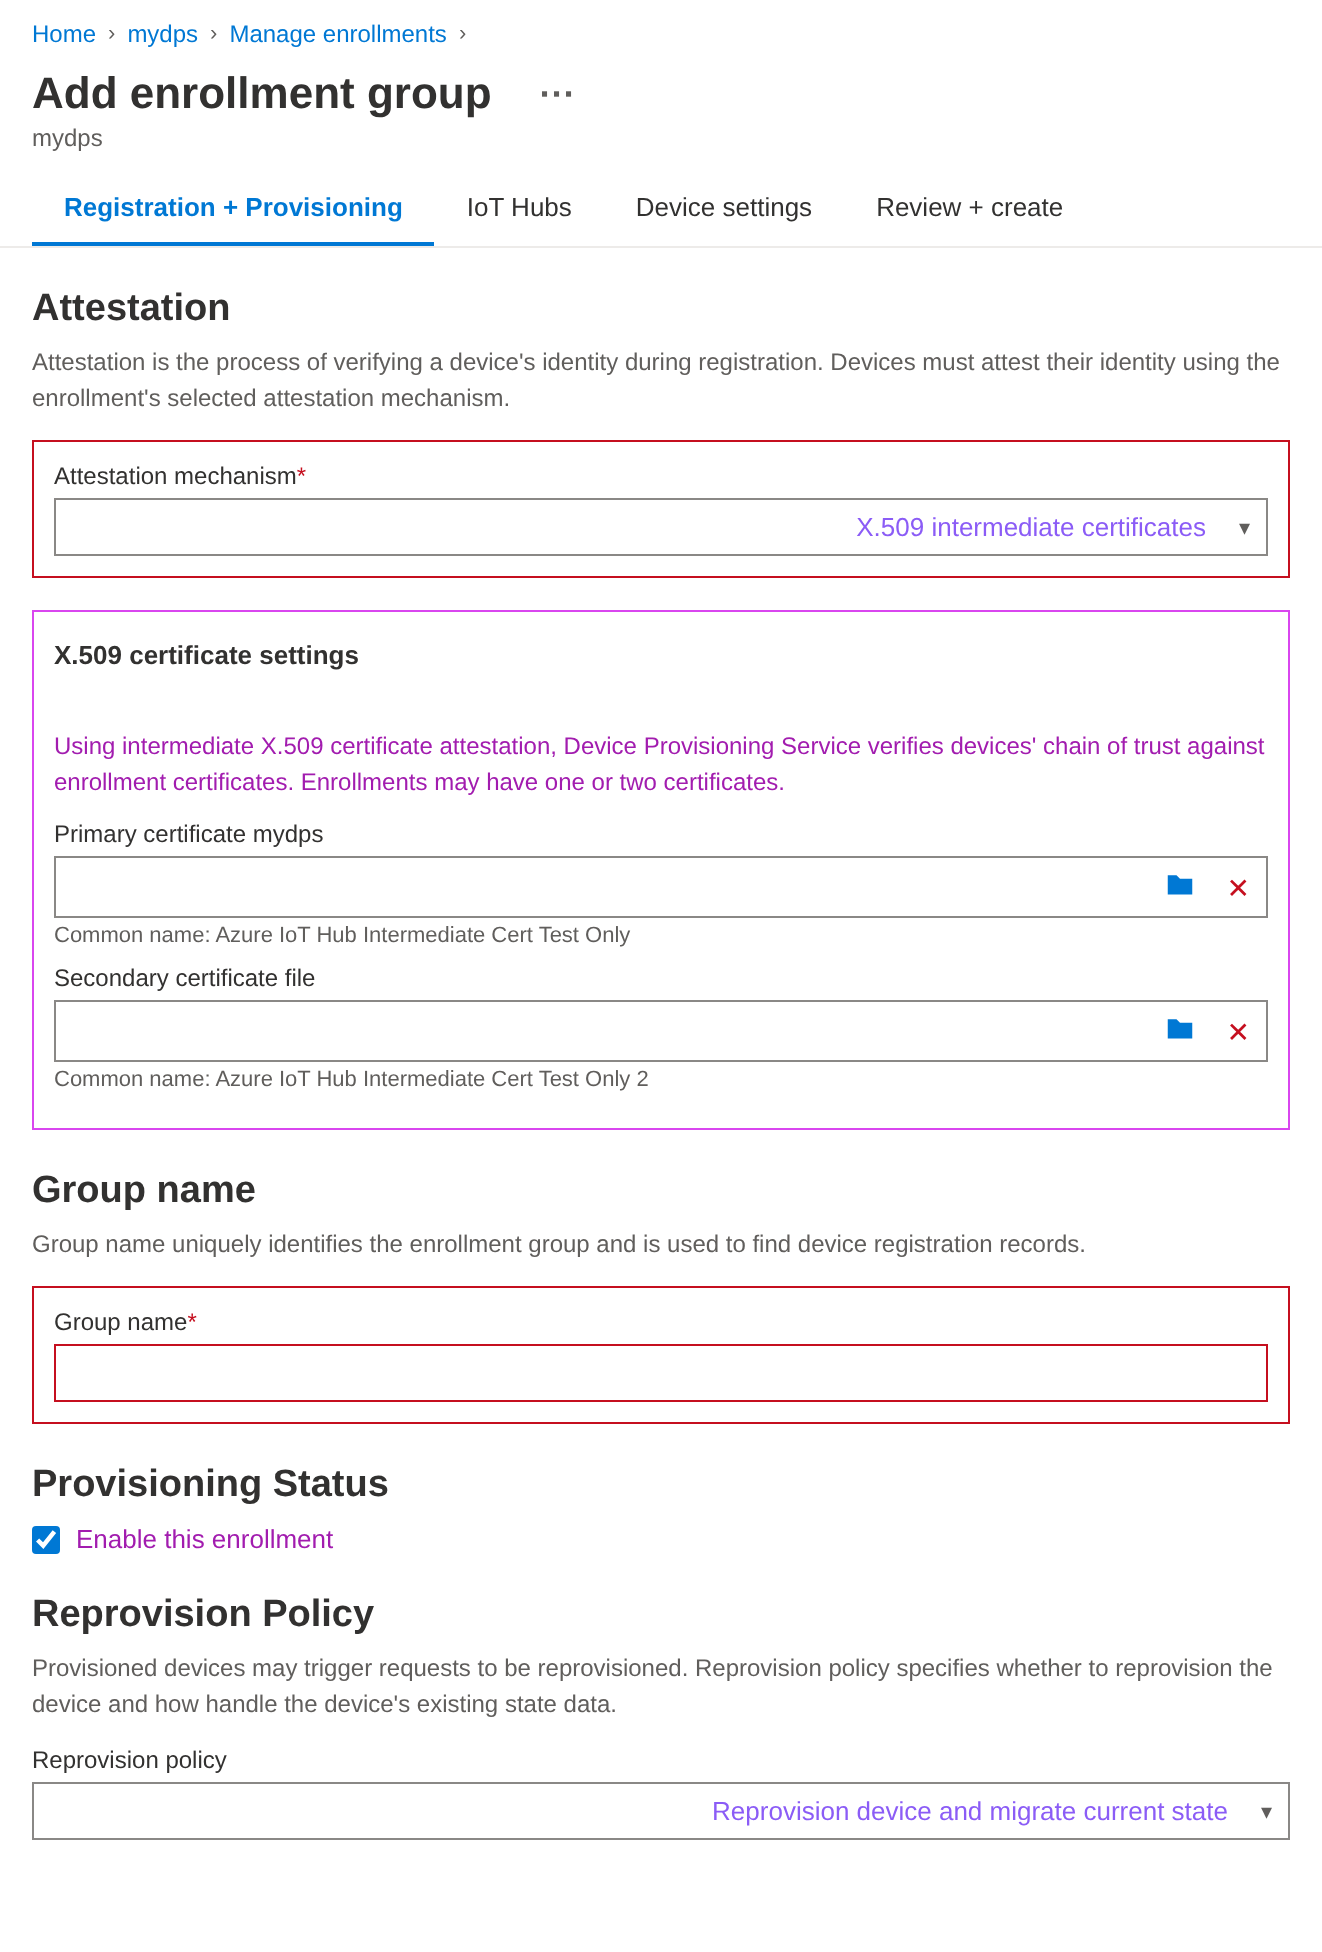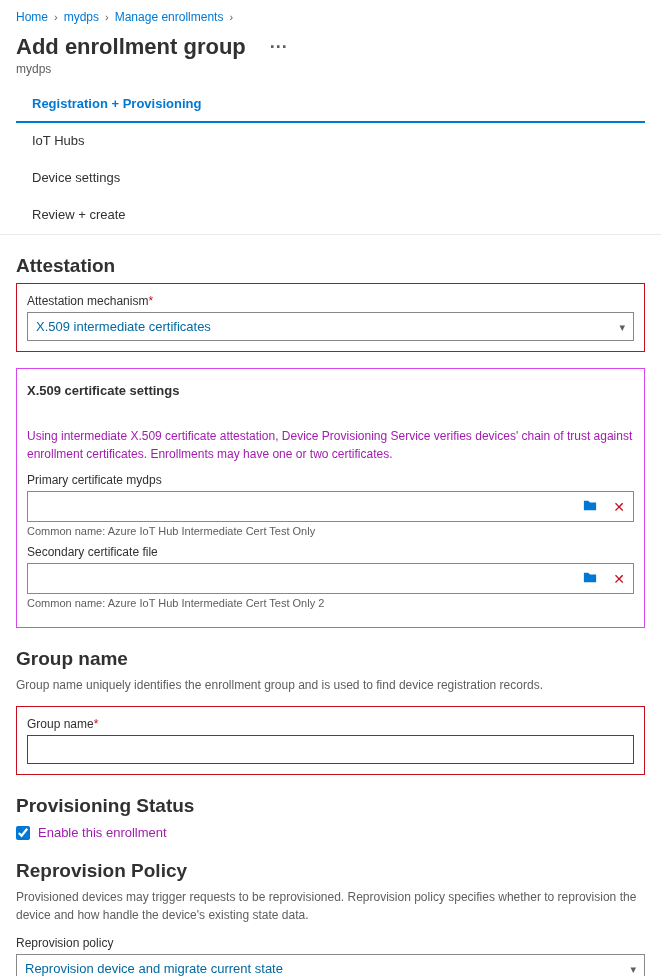--- a/index.html
+++ b/index.html
@@ -8,35 +8,35 @@
     .breadcrumb { display: flex; align-items: center; gap: 6px; padding: 10px 16px 6px; font-size: 12px; color: #0078d4; }
     .breadcrumb span { color: #605e5c; }
     .breadcrumb a { color: #0078d4; text-decoration: none; }
     .breadcrumb-sep { color: #605e5c; font-size: 11px; }
 
     .page-header { padding: 4px 16px 10px; }
     .page-title { font-size: 22px; font-weight: 600; color: #323130; display: flex; align-items: center; gap: 24px; }
     .page-title-dots { font-size: 18px; color: #605e5c; cursor: pointer; }
     .page-subtitle { font-size: 12px; color: #605e5c; margin-top: 2px; }
 
-    .tabs { display: flex; border-bottom: 1px solid #edebe9; padding: 0 16px; gap: 0; flex-direction: column; }
+    .tabs { display: flex; border-bottom: 1px solid #edebe9; padding: 0 16px; gap: 0; }
     .tab { padding: 10px 16px; font-size: 13px; color: #323130; cursor: pointer; border-bottom: 2px solid transparent; white-space: nowrap; }
     .tab.active { color: #0078d4; border-bottom: 2px solid #0078d4; font-weight: 600; }
 
     .content { padding: 20px 16px; }
 
     .section { margin-bottom: 20px; }
     .section-title { font-size: 19px; font-weight: 600; color: #323130; margin-bottom: 6px; }
     .section-desc { font-size: 12px; color: #605e5c; margin-bottom: 12px; line-height: 1.5; }
 
     .field-label { font-size: 12px; color: #323130; margin-bottom: 4px; }
     .field-label span.req { color: #c50f1f; }
 
     .select-wrapper { position: relative; border: 1px solid #8a8886; background: #fff; }
-    .select-wrapper select { width: 100%; padding: 6px 30px 6px 8px; font-size: 13px; border: none; background: transparent; appearance: none; -webkit-appearance: none; outline: none; color: #0369a1; cursor: pointer; }
+    .select-wrapper select { width: 100%; padding: 6px 30px 6px 8px; font-size: 13px; border: none; background: transparent; appearance: none; -webkit-appearance: none; outline: none; color: #8b5cf6; cursor: pointer; text-align: right; }
     .select-arrow { position: absolute; right: 8px; top: 50%; transform: translateY(-50%); pointer-events: none; color: #605e5c; font-size: 11px; }
 
     .red-border-box { border: 1px solid #d946ef; padding: 10px; margin-bottom: 12px; }
     .attestation-box { border: 1px solid #c50f1f; padding: 10px; margin-bottom: 16px; }
 
     .cert-settings-title { font-size: 13px; font-weight: 600; margin-bottom: 4px; margin-top: 4px; }
     .cert-settings-desc { font-size: 12px; color: #a21caf; margin-bottom: 10px; line-height: 1.5; margin-top: 29px; }
 
     .cert-file-row { margin-bottom: 8px; }
     .cert-file-label { font-size: 12px; color: #323130; margin-bottom: 4px; }
@@ -80,20 +80,21 @@
   <div class="tab active">Registration + Provisioning</div>
   <div class="tab">IoT Hubs</div>
   <div class="tab">Device settings</div>
   <div class="tab">Review + create</div>
 </div>
 
 <div class="content">
 
   <div class="section">
     <div class="section-title">Attestation</div>
+    <div class="section-desc">Attestation is the process of verifying a device's identity during registration. Devices must attest their identity using the enrollment's selected attestation mechanism.</div>
 
     <div class="attestation-box">
       <div class="field-label">
         <span>Attestation mechanism</span><span class="req">*</span>
       </div>
       <div class="select-wrapper">
         <select>
           <option>X.509 intermediate certificates</option>
           <option>X.509 CA certificates</option>
           <option>Symmetric key</option>

